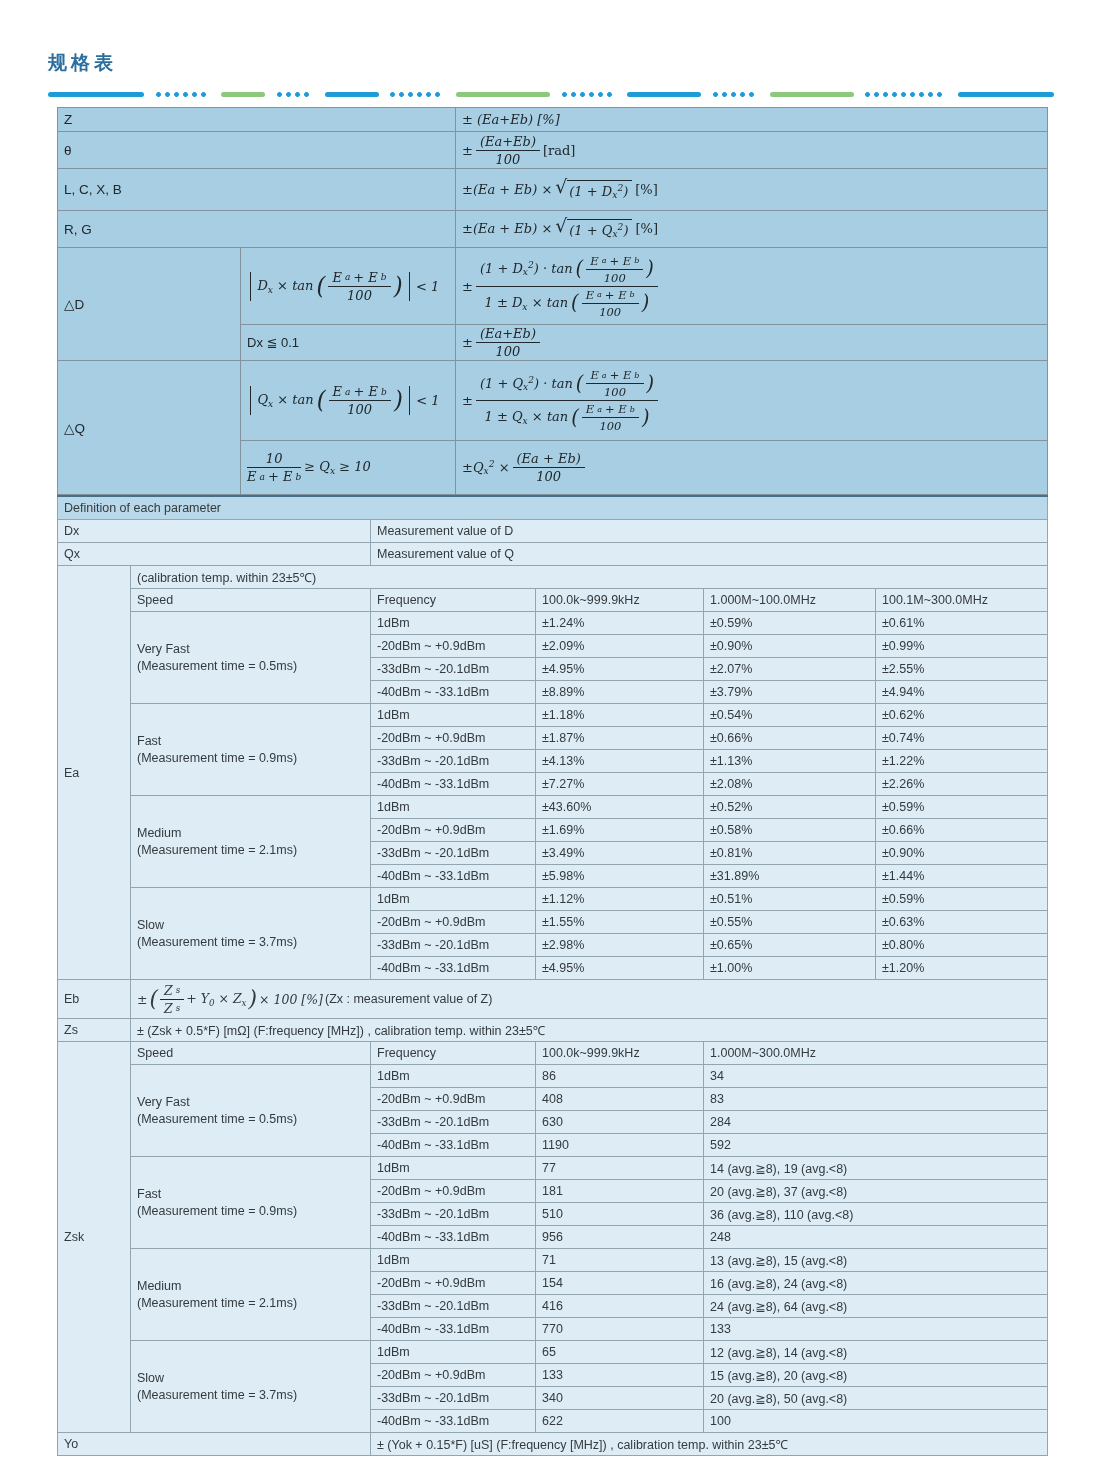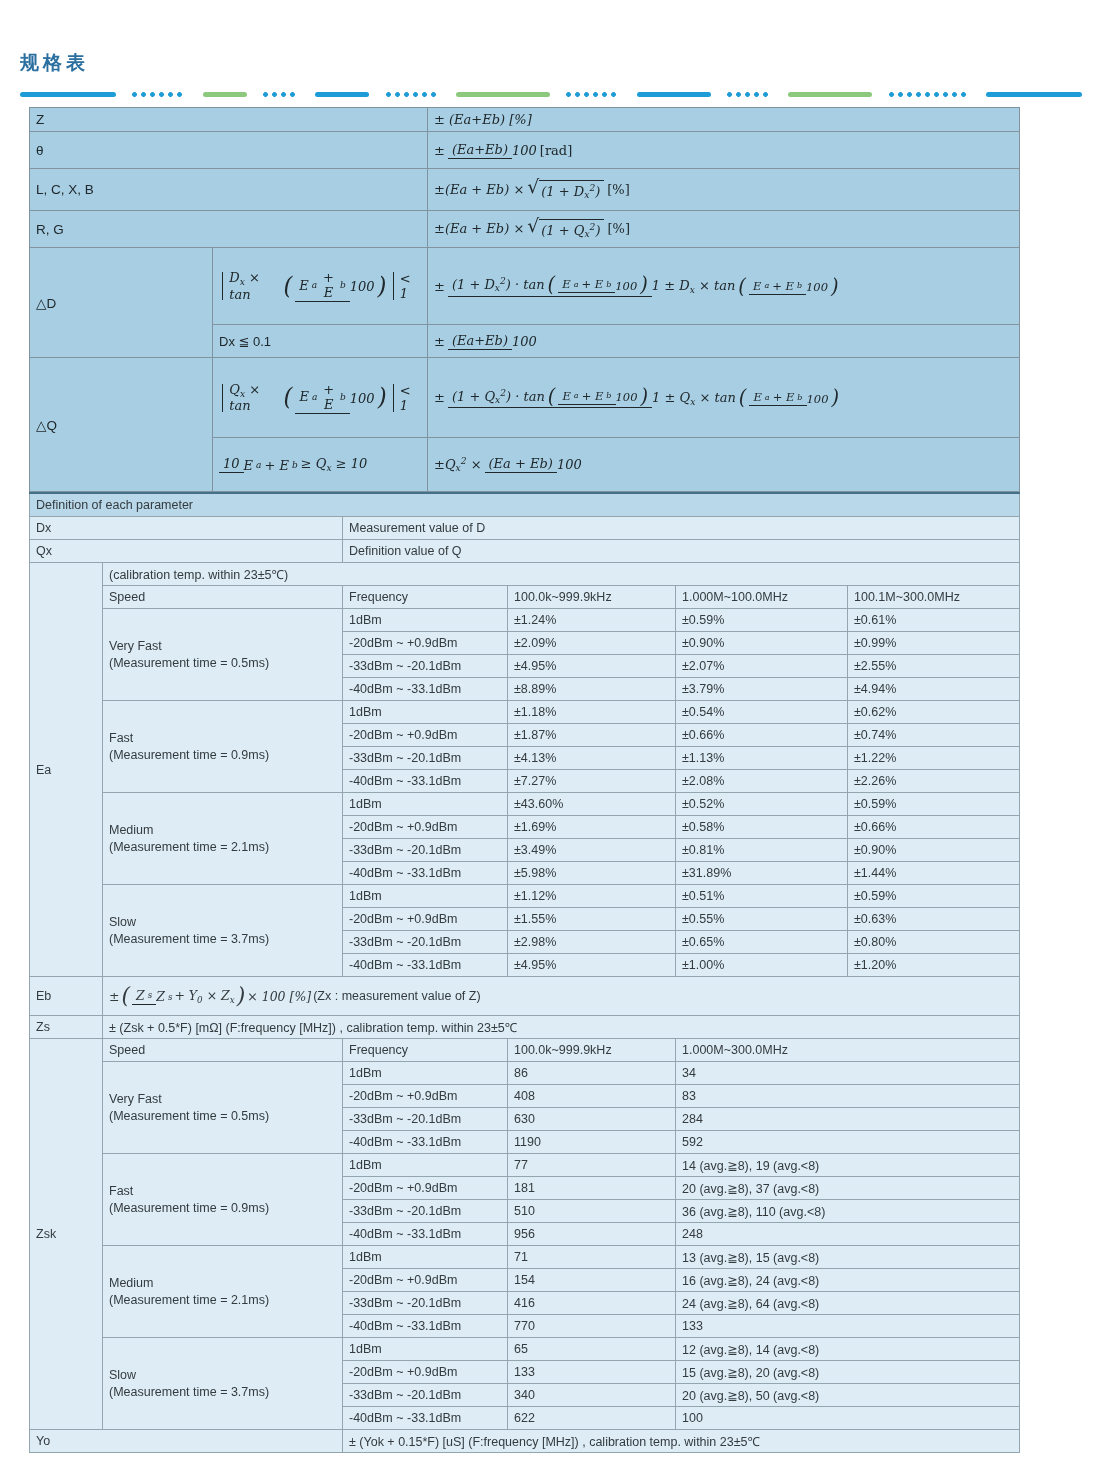--- a/index.html
+++ b/index.html
@@ -1,21 +1,21 @@
 <!DOCTYPE html>
 <html><head>
 <meta charset="utf-8">
 <style>
   html,body{margin:0;padding:0;}
   body{
     width:1102px;height:1470px;background:#ffffff;
     font-family:"Liberation Sans", sans-serif;
     color:#343b3f;position:relative;overflow:hidden;
   }
-  .page{padding:0 20px;}
+  .page{padding:0 48px;}
   .doc-title{
     margin:0;padding-top:50px;
     font-size:19px;font-weight:600;letter-spacing:4px;
     color:#2a6f9f;
   }
   
   .decor{
     margin-top:15px;height:6px;
     display:flex;align-items:center;justify-content:space-between;
   }
@@ -39,21 +39,21 @@
   .lower tr.defhead td{background:#b9d8e9;border-top:2px solid #44708a;}
   .lower .lbl{vertical-align:middle;}
   .speedcell div{line-height:1.35;}
   
   .math{font-family:"DejaVu Serif", serif;font-style:italic;}
   .mrow{display:flex;align-items:center;gap:3px;flex-wrap:nowrap;}
   .mrow-i{display:inline-flex;align-items:center;gap:3px;}
   sub,sup{font-size:0.7em;}
   sub{vertical-align:-0.3em;}
   sup{vertical-align:0.5em;}
-  .frac{display:inline-flex;flex-direction:row;text-align:center;vertical-align:middle;}
+  .frac{display:inline-flex;flex-direction:column;text-align:center;vertical-align:middle;}
   .frac .fnum{border-bottom:1px solid #20282c;padding:0 4px 1px;display:inline-flex;justify-content:center;align-items:center;gap:3px;}
   .frac .fden{padding-top:1px;display:inline-flex;justify-content:center;align-items:center;gap:3px;}
   .inner{font-size:11.5px;}
   .unit{font-style:normal;}
   .bigp{font-size:1.75em;font-weight:300;transform:scaleY(1.05);line-height:1;}
   .bigp.small{font-size:1.5em;}
   .vbar{width:1.4px;background:#20282c;align-self:stretch;margin:2px 3px;}
   .sqrt{display:inline-flex;align-items:flex-start;}
   .sqrt .rad{font-size:1.45em;line-height:0.9;font-style:normal;}
   .sqrt .sqbody{border-top:1.4px solid #20282c;padding:2px 4px 0 2px;margin-top:1px;}
@@ -272,21 +272,21 @@
     <tbody>
         <tr class="defhead" style="height:20px">
       <td colspan="6">Definition of each parameter</td>
     </tr>
     <tr style="height:20px">
       <td colspan="2">Dx</td>
       <td colspan="4">Measurement value of D</td>
     </tr>
     <tr style="height:20px">
       <td colspan="2">Qx</td>
-      <td colspan="4">Definition value of Q</td>
+      <td colspan="4">Measurement value of Q</td>
     </tr>
 
     <tr style="height:20px">
       <td rowspan="18" class="lbl">Ea</td>
       <td colspan="5">(calibration temp. within 23±5℃)</td>
     </tr>
     <tr style="height:20px">
       <td>Speed</td>
       <td>Frequency</td>
       <td>100.0k~999.9kHz</td>

